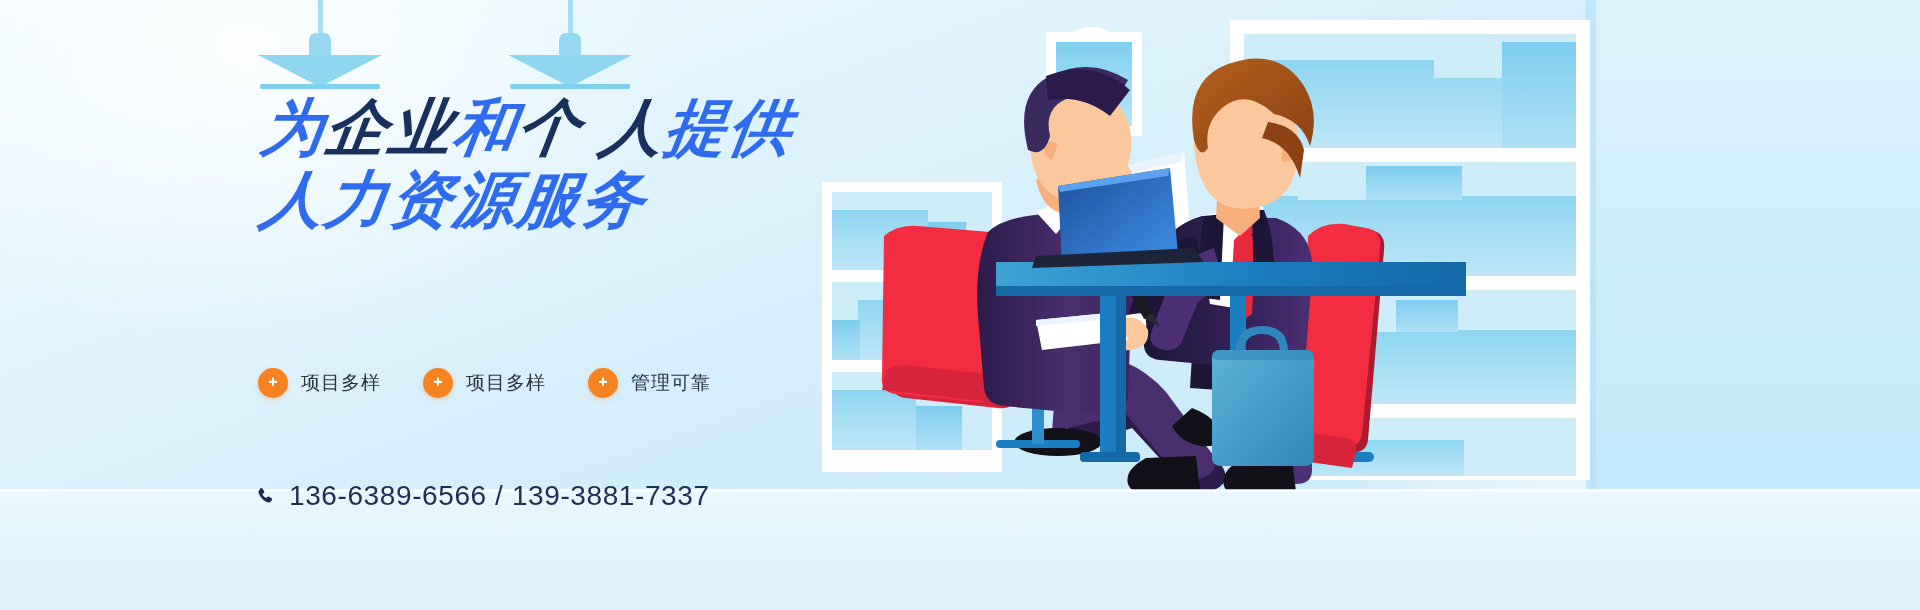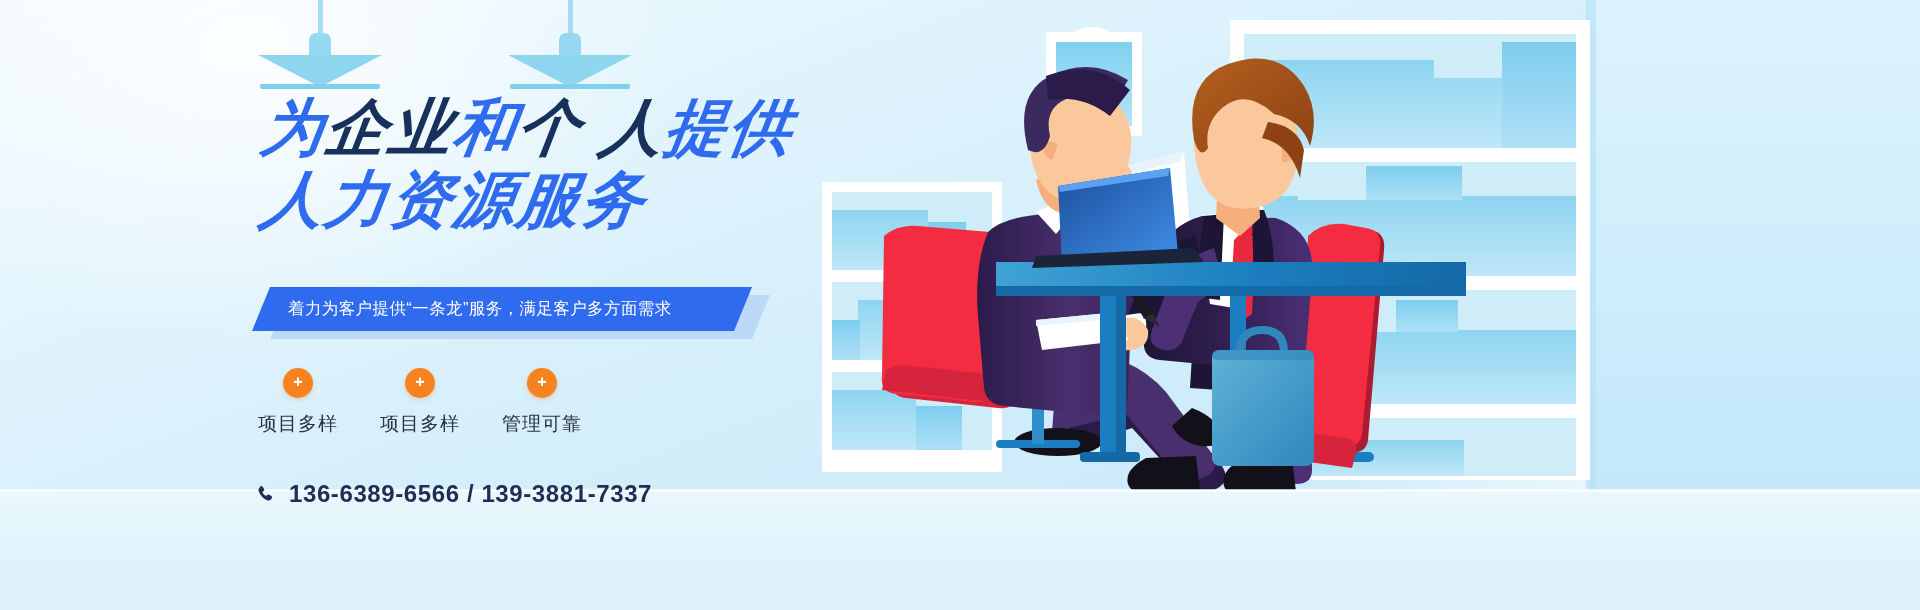--- a/index.html
+++ b/index.html
@@ -63,34 +63,34 @@
     background:#2f6bef;
     clip-path:polygon(18px 0,100% 0,calc(100% - 18px) 100%,0 100%);
     display:flex;align-items:center;
   }
   .subbar-text{
     color:#ffffff;font-size:16.5px;letter-spacing:.4px;padding-left:36px;white-space:nowrap;
   }
 
   
   .features{position:absolute;left:258px;top:368px;display:flex;align-items:center;gap:42px;}
-  .feature{display:flex;align-items:center;gap:13px;flex-direction:column;}
+  .feature{display:flex;align-items:center;gap:13px;}
   .fdot{
     width:30px;height:30px;border-radius:50%;background:#f68220;
     display:flex;align-items:center;justify-content:center;flex:none;
     box-shadow:0 2px 5px rgba(246,130,32,.28);
   }
   .fdot svg{display:block;}
   .flabel{font-size:19px;color:#2a3340;letter-spacing:1px;white-space:nowrap;}
 
   
   .phone{position:absolute;left:256px;top:480px;display:flex;align-items:center;gap:13px;}
   .phone-ico{width:20px;height:20px;flex:none;}
   .phone-num{
-    font-size:24px;font-weight:700;color:#1d2f55;letter-spacing:.6px;white-space:nowrap;
+    font-size:28px;font-weight:400;color:#1d2f55;letter-spacing:.6px;white-space:nowrap;
   }
 
   
   .illus{position:absolute;left:800px;top:0;width:1120px;height:610px;}
   .illus svg{display:block;}
 </style>
 </head>
 <body>
 
 <div class="banner">
@@ -332,26 +332,20 @@
 
   <div class="content">
 
     <div class="headline">
       <div class="hl-line hl1">
         <span class="c-blue">为</span><span class="c-navy">企业</span><span class="c-blue">和</span><span class="c-navy">个 人</span><span class="c-blue">提供</span>
       </div>
       <div class="hl-line hl2 c-blue">人力资源服务</div>
     </div>
 
-    <div class="subbar-wrap">
-      <div class="subbar-shadow"></div>
-      <div class="subbar">
-        <span class="subbar-text">着力为客户提供“一条龙”服务，满足客户多方面需求</span>
-      </div>
-    </div>
 
     <div class="features">
       <div class="feature">
         <span class="fdot">
           <svg width="14" height="14" viewBox="0 0 14 14">
               <path d="M6 1.6h2v3.1h3.1v2.2H8v3.1H6V6.9H2.9V4.7H6z" fill="#ffffff"></path>
             </svg>
         </span>
         <span class="flabel">项目多样</span>
       </div>

